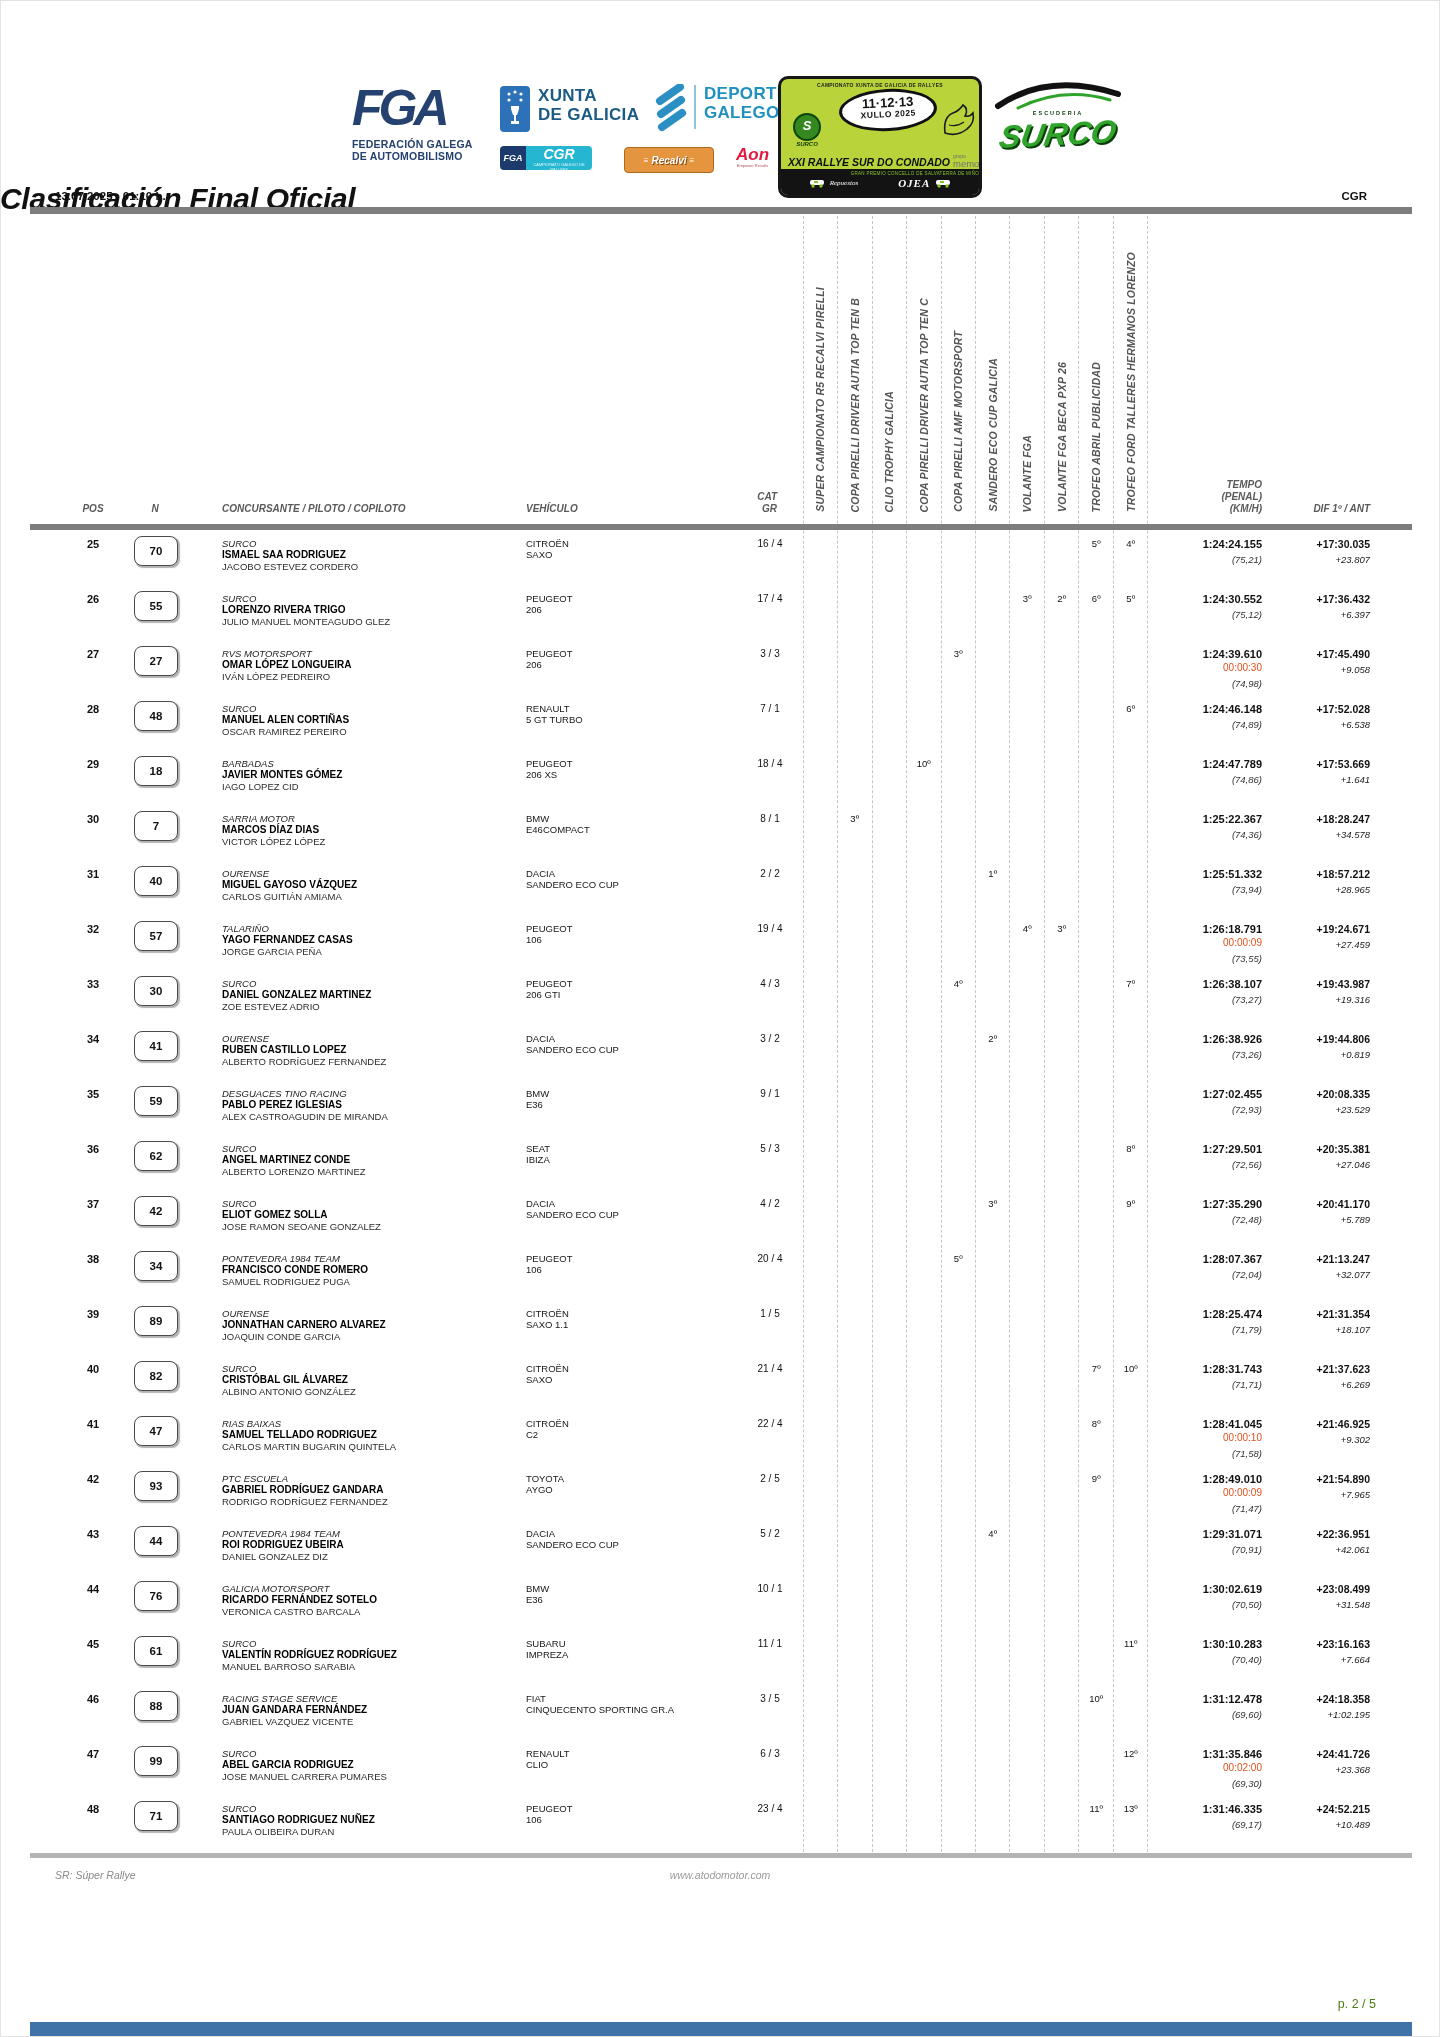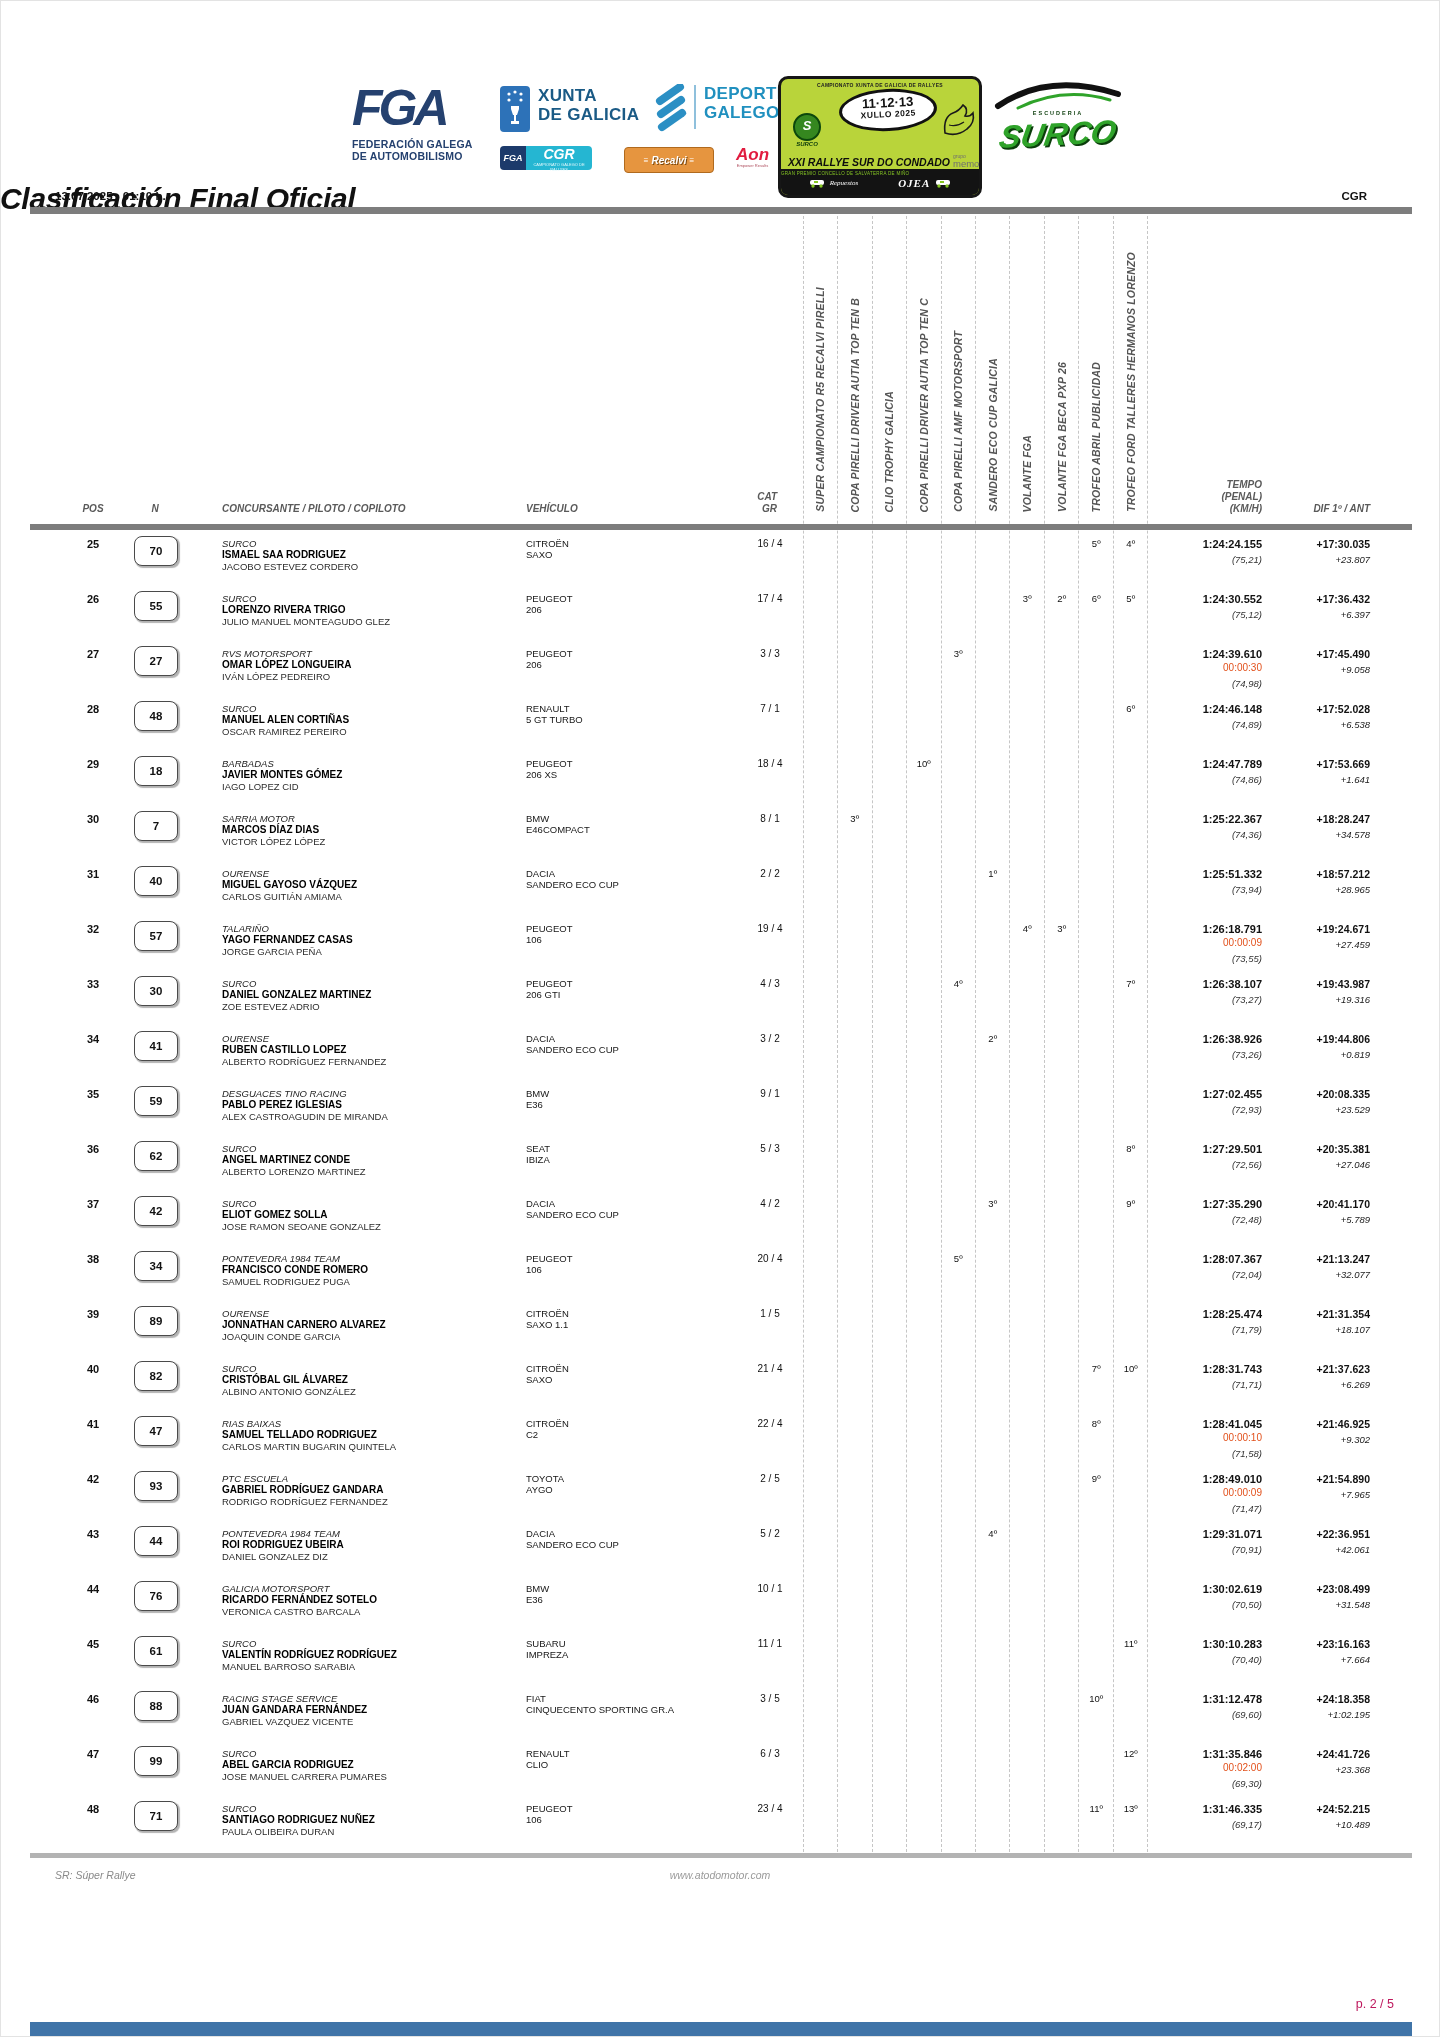--- a/index.html
+++ b/index.html
@@ -41,21 +41,21 @@
   .plate-mini{position:absolute;left:6px;top:34px;width:40px;text-align:center;}
   .plate-mini .blob{width:24px;height:24px;margin:0 auto;border-radius:50%;background:#35871f;border:2px solid #0c470c;
                     color:#fff;font-weight:900;font-style:italic;font-size:13px;line-height:22px;}
   .plate-mini .w{font-size:6px;font-weight:900;font-style:italic;color:#0c3b0c;}
   .plate-dove{position:absolute;right:2px;top:24px;}
   .plate-title{position:absolute;bottom:27px;left:7px;right:2px;display:flex;align-items:flex-end;white-space:nowrap;}
   .plate-title .t{font-size:10.5px;font-weight:900;font-style:italic;color:#0d0d0d;}
   .plate-title .mem{margin-left:3px;color:#6f6f6f;line-height:8px;text-align:left;}
   .plate-title .mem .g{font-size:5px;display:block;line-height:4px;}
   .plate-title .mem .m{font-size:9.5px;}
-  .plate-strip{position:absolute;bottom:0;left:0;right:0;height:26px;background:#131313;text-align:left;}
+  .plate-strip{position:absolute;bottom:0;left:0;right:0;height:26px;background:#131313;text-align:right;}
   .plate-strip .gp{font-size:4.5px;color:#86c724;letter-spacing:.3px;margin-top:2px;}
   .strip-row{display:flex;align-items:center;justify-content:center;margin-top:1px;}
   .strip-row .rep{color:#fff;font-style:italic;font-size:7px;font-family:"Liberation Serif",serif;margin-right:3px;}
   .strip-row .ojea{color:#fff;font-style:italic;font-weight:900;font-size:11px;font-family:"Liberation Serif",serif;letter-spacing:1px;padding-left:37px;}
   .strip-car{margin:0 5px;}
 
   
   .surco-big{left:988px;top:80px;width:140px;height:100px;text-align:center;}
   .surco-esc{font-size:5.5px;font-weight:700;color:#0b3d0b;letter-spacing:2px;}
   .surco-word{font-size:32px;font-weight:900;font-style:italic;color:#2fa32a;letter-spacing:0;
@@ -108,21 +108,21 @@
   .c-time .time{font-size:11px;font-weight:700;line-height:13px;}
   .c-time .penalty{font-size:10px;line-height:14px;color:#e2511c;}
   .c-time .kmh{font-size:9.5px;line-height:14px;font-style:italic;color:#333;margin-top:2px;}
   .c-dif{position:absolute;left:1240px;top:6px;width:130px;text-align:right;}
   .c-dif .dif1{font-size:10.5px;font-weight:700;line-height:13px;margin-left:19px;}
   .c-dif .dif2{font-size:9.5px;line-height:14px;color:#1a1a1a;margin-top:2px;font-style:italic;}
 
   
   .foot-left{left:55px;top:1869px;font-size:10.5px;font-style:italic;color:#8a8a8a;}
   .foot-center{left:0;right:0;top:1869px;text-align:center;font-size:10.5px;font-style:italic;color:#9a9a9a;}
-  .page-num{right:46px;top:1997px;font-size:12.5px;color:#be185d;}
+  .page-num{right:64px;top:1997px;font-size:12.5px;color:#4d7c0f;}
 </style>
 </head>
 <body>
 
 <div class="page">
 
   <div class="abs fga-logo">
     <div class="fga-letters">FGA</div>
     <div class="fga-sub">
       <div>FEDERACIÓN GALEGA</div>

